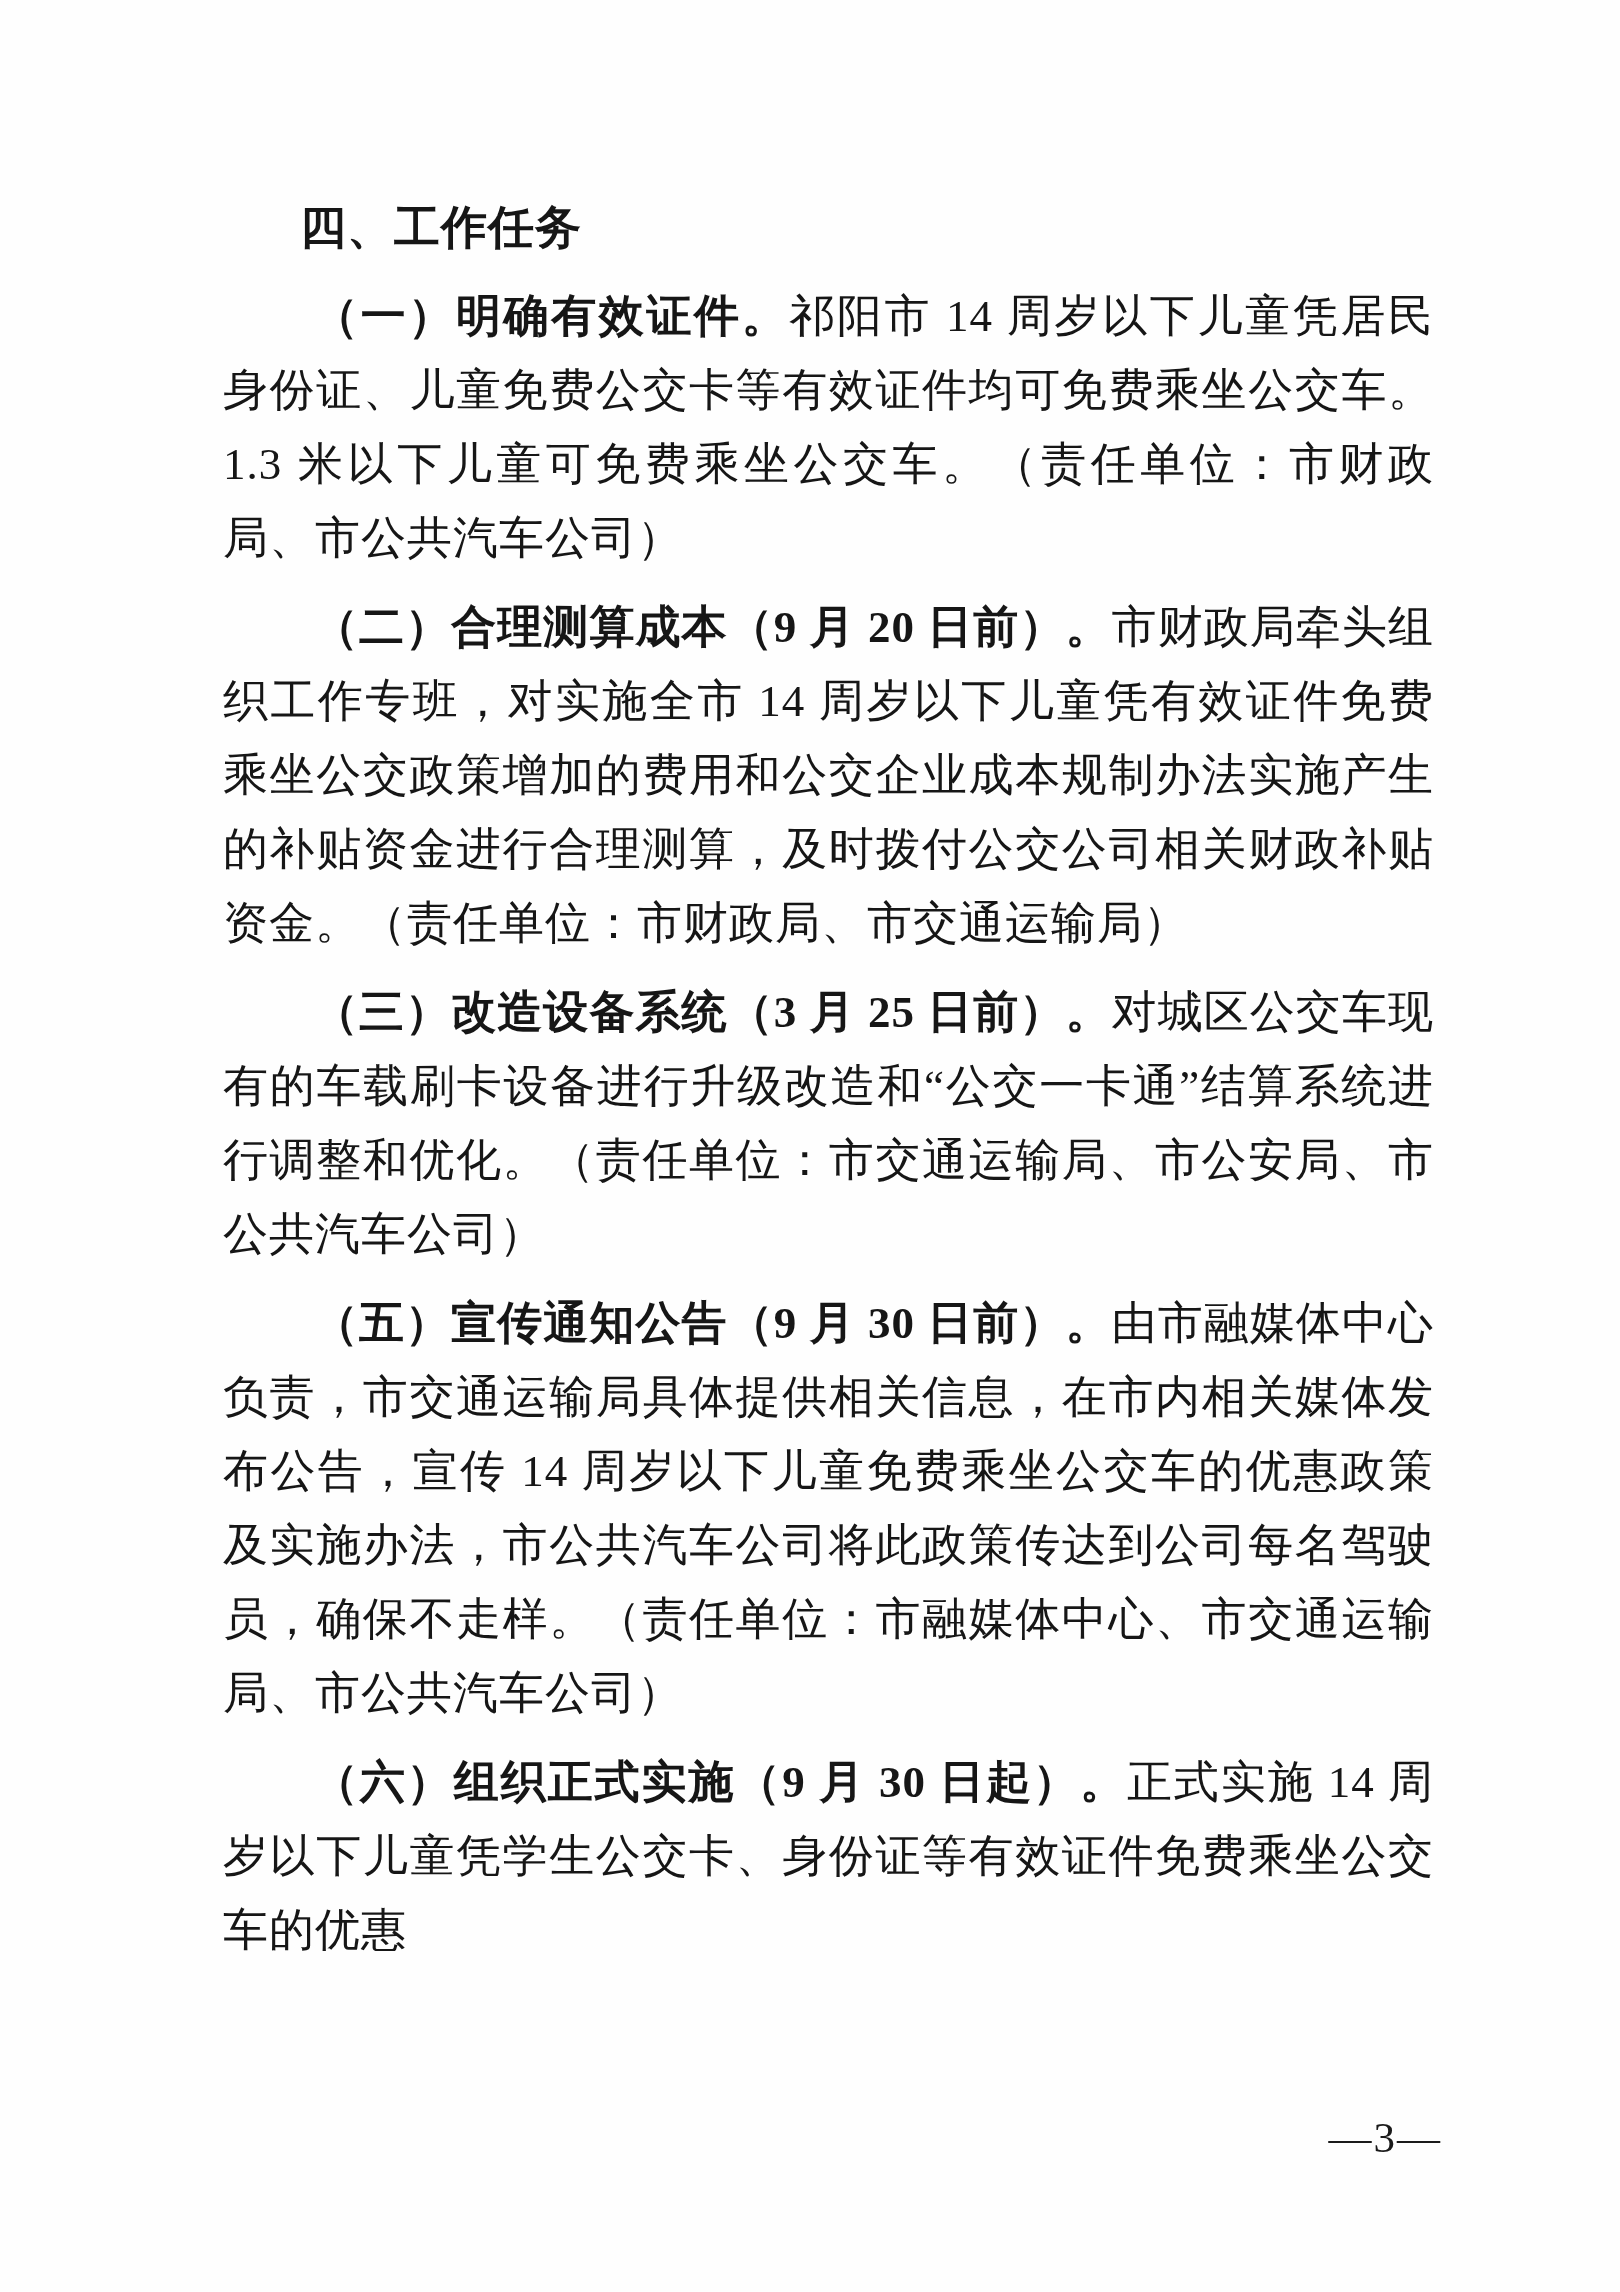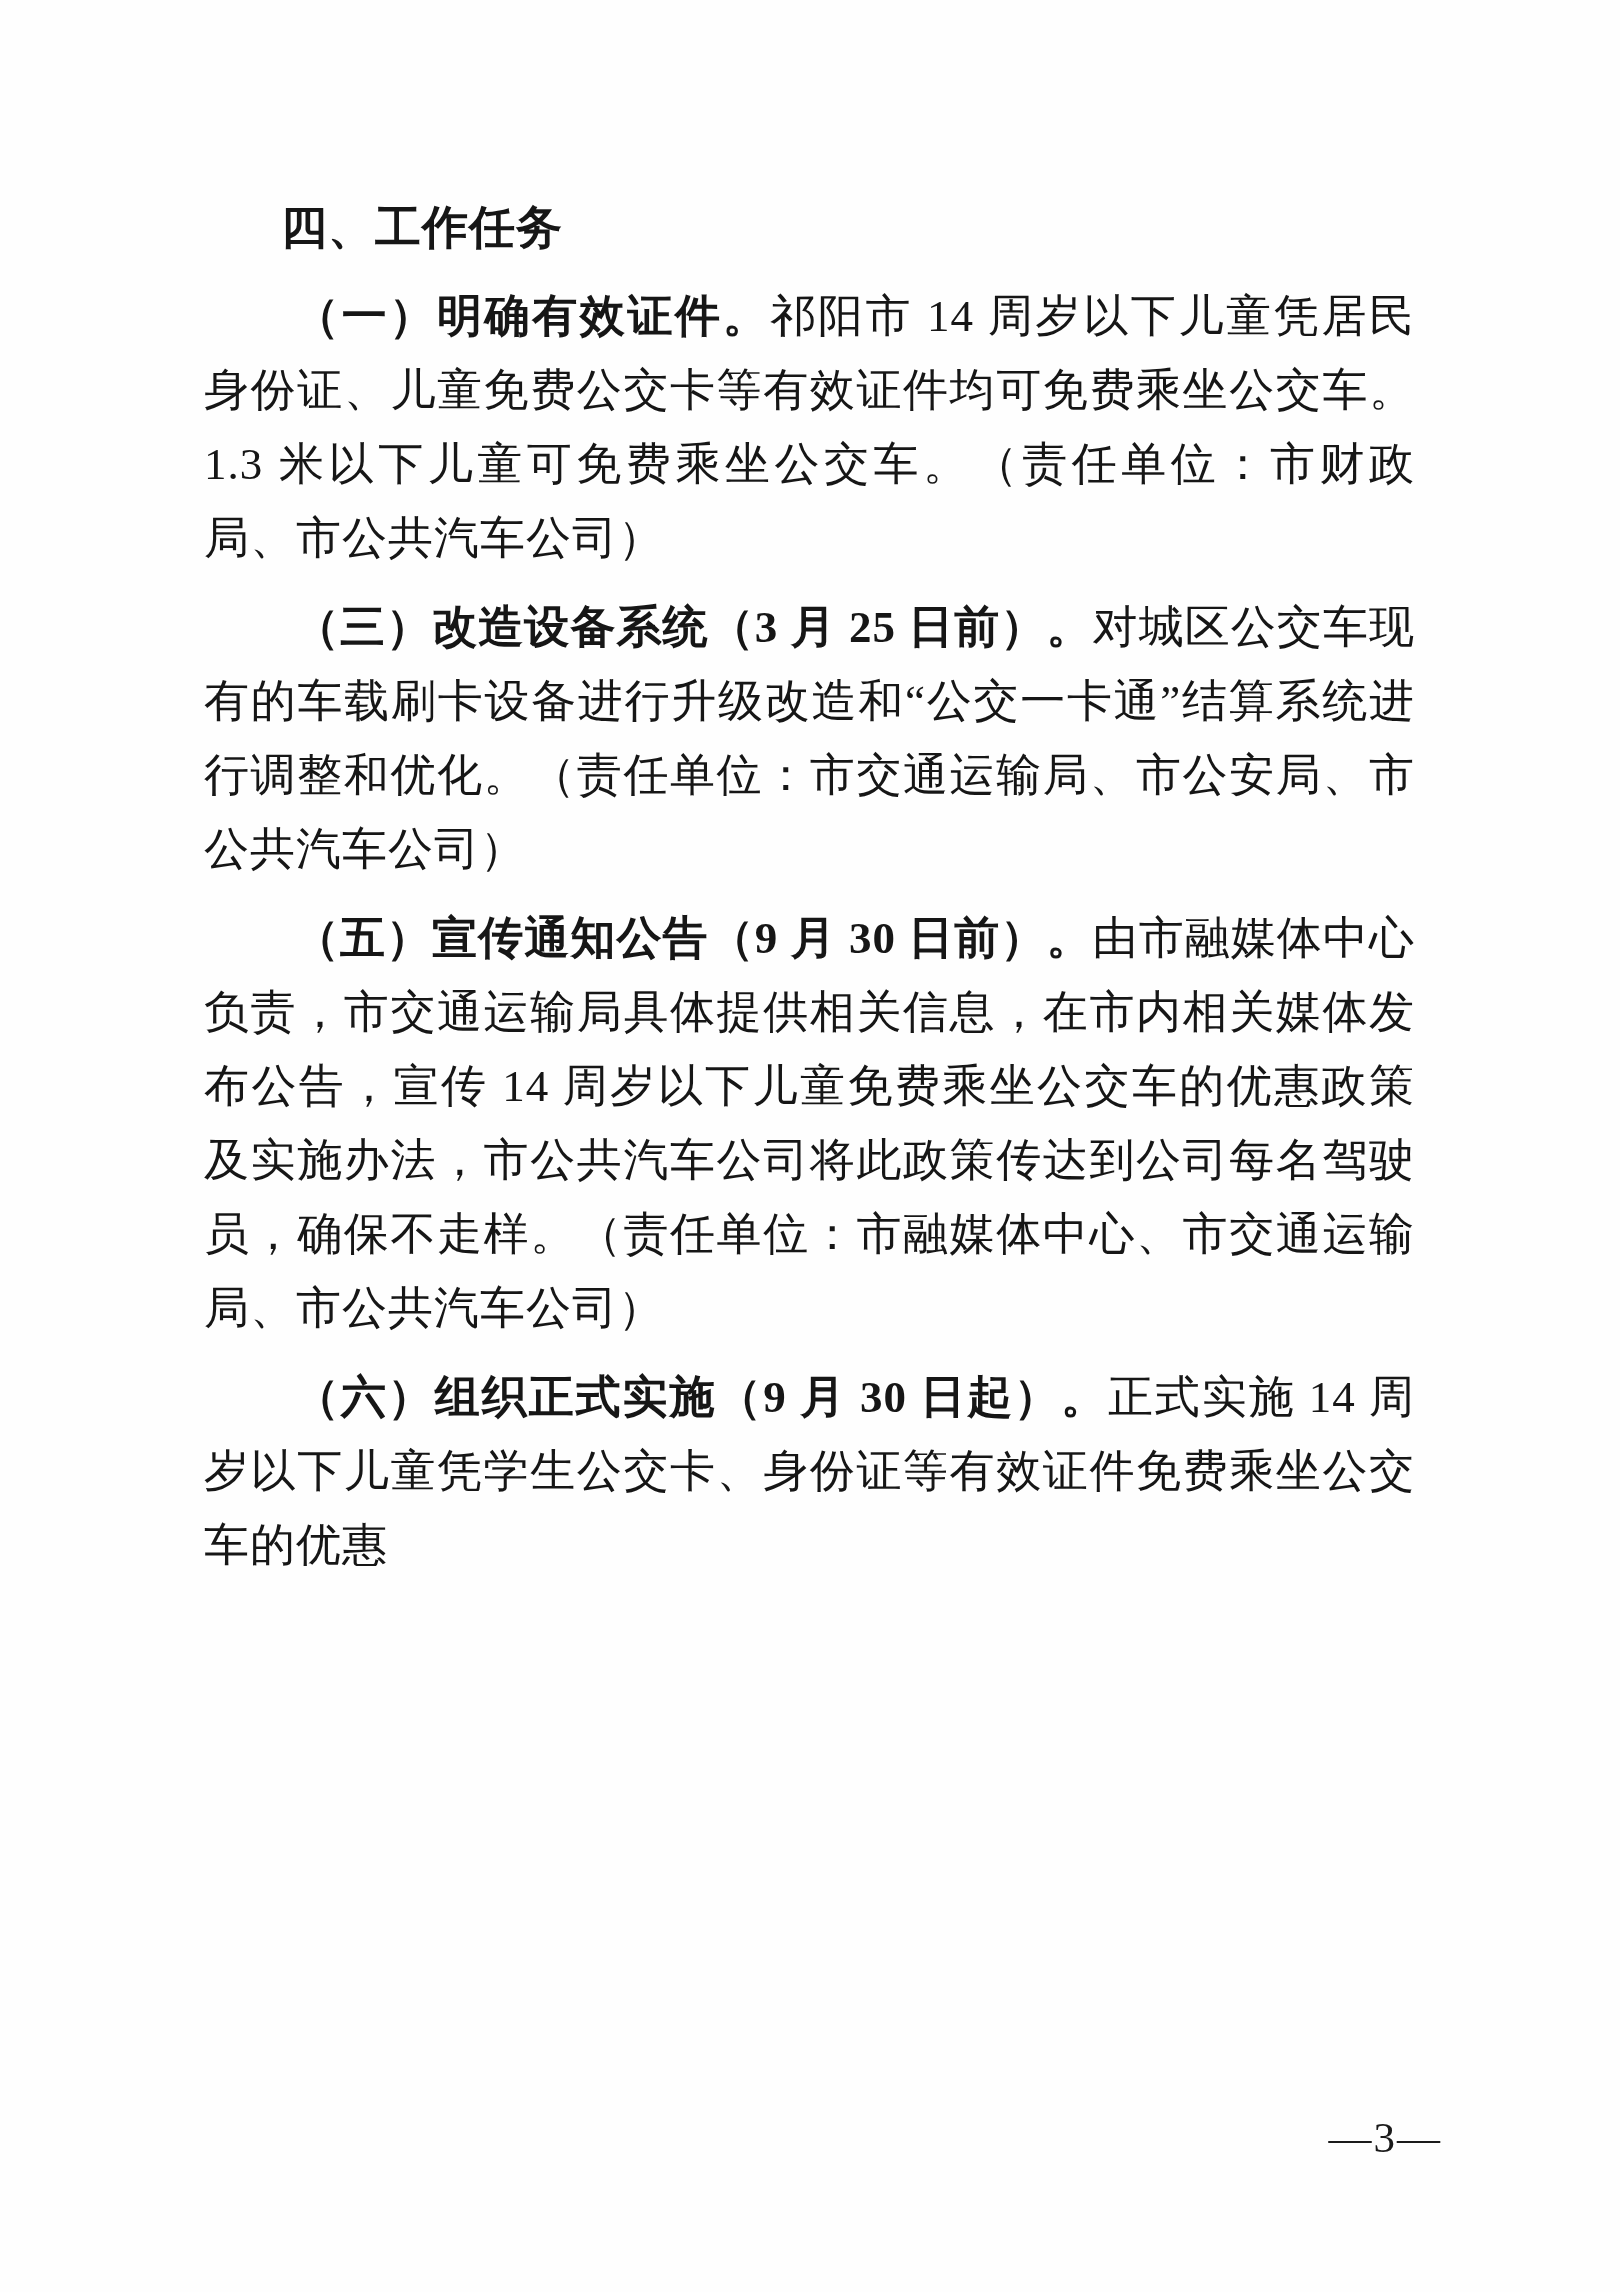--- a/index.html
+++ b/index.html
@@ -11,21 +11,21 @@
     position: relative;
     width: 1620px;
     height: 2293px;
     background: #fefefe;
     overflow: hidden;
     font-family: "Liberation Serif", "DejaVu Serif", serif;
     color: #161616;
   }
   .content {
     position: absolute;
-    left: 189px;
+    left: 208px;
     top: 190px;
     width: 1241px;
     font-size: 45px;
     line-height: 74px;
     text-align: justify;
     letter-spacing: 1px;
   }
   .section-heading {
     font-weight: 700;
     text-indent: 2em;
@@ -54,20 +54,21 @@
 </head>
 <body>
 
 <div class="page">
   <div class="content">
 
     <p class="section-heading">四、工作任务</p>
 
     <p class="para"><span class="para-heading">（一）明确有效证件。</span><span>祁阳市 14 周岁以下儿童凭居民身份证、儿童免费公交卡等有效证件均可免费乘坐公交车。1.3 米以下儿童可免费乘坐公交车。（责任单位：市财政局、市公共汽车公司）</span></p>
 
+    <p class="para"><span class="para-heading">（二）合理测算成本（9 月 20 日前）。</span><span>市财政局牵头组织工作专班，对实施全市 14 周岁以下儿童凭有效证件免费乘坐公交政策增加的费用和公交企业成本规制办法实施产生的补贴资金进行合理测算，及时拨付公交公司相关财政补贴资金。（责任单位：市财政局、市交通运输局）</span></p>
 
     <p class="para"><span class="para-heading">（三）改造设备系统（3 月 25 日前）。</span><span>对城区公交车现有的车载刷卡设备进行升级改造和“公交一卡通”结算系统进行调整和优化。（责任单位：市交通运输局、市公安局、市公共汽车公司）</span></p>
 
 
     <p class="para"><span class="para-heading">（五）宣传通知公告（9 月 30 日前）。</span><span>由市融媒体中心负责，市交通运输局具体提供相关信息，在市内相关媒体发布公告，宣传 14 周岁以下儿童免费乘坐公交车的优惠政策及实施办法，市公共汽车公司将此政策传达到公司每名驾驶员，确保不走样。（责任单位：市融媒体中心、市交通运输局、市公共汽车公司）</span></p>
 
     <p class="para"><span class="para-heading">（六）组织正式实施（9 月 30 日起）。</span><span>正式实施 14 周岁以下儿童凭学生公交卡、身份证等有效证件免费乘坐公交车的优惠</span></p>
 
   </div>
 

